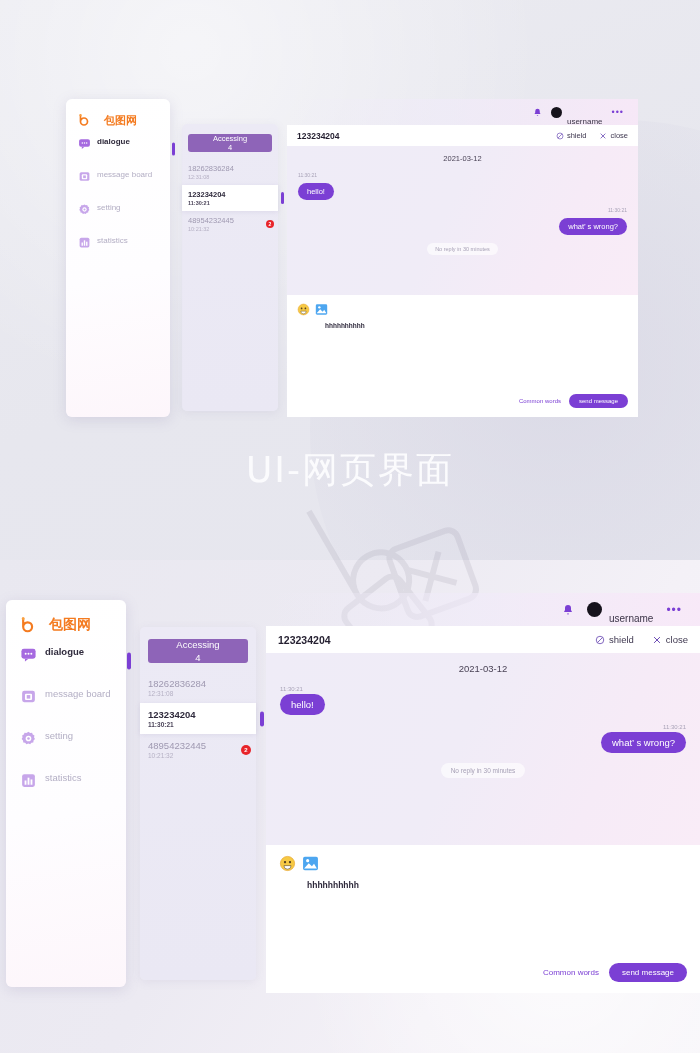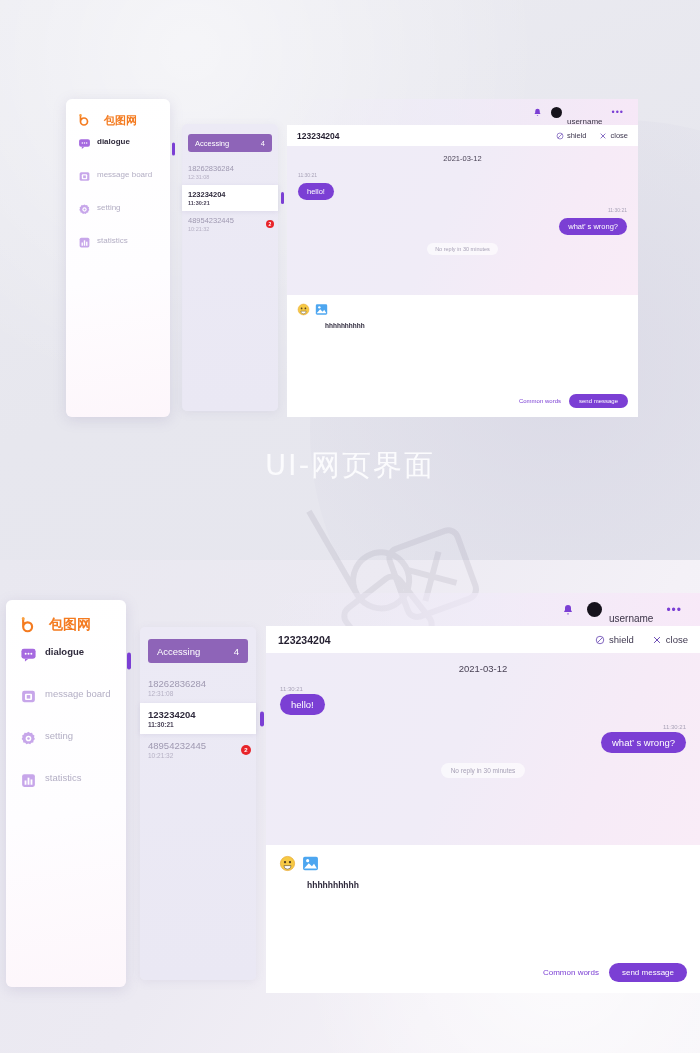--- a/index.html
+++ b/index.html
@@ -36,21 +36,21 @@
   .bg-bottom-glow {
     position: absolute; right: -120px; top: 140px; width: 520px; height: 520px;
     border-radius: 50%;
     background: radial-gradient(circle, rgba(255,255,255,.7), rgba(255,255,255,0) 70%);
   }
 
   
   .wm-title {
     position: absolute; left: 0; top: 446px; width: 700px;
     text-align: center;
-    font-size: 29px; letter-spacing: 2px;
+    font-size: 36px; letter-spacing: 2px;
     color: #fbfbfd; font-weight: 400;
     font-family: "DejaVu Sans", "Liberation Sans", sans-serif;
     user-select: none;
   }
   .wm-logo {
     position: absolute; left: 285px; top: 455px;
     width: 200px; height: 200px;
     opacity: .16;
     transform: rotate(-30deg);
     user-select: none;
@@ -112,20 +112,21 @@
     background: linear-gradient(180deg, #eceaf5 0%, #eae8f4 100%);
     border-radius: 5px;
     box-shadow: 0 2px 10px rgba(120,110,160,.10);
     flex: 0 0 auto;
   }
   .accessing {
     background: #8e64b8;
     color: #fff;
     display: flex; align-items: center; justify-content: space-between;
     border-radius: 3px;
+    flex-direction: column;
   }
   .conv {
     position: relative;
     cursor: pointer;
   }
   .conv-name { color: #9f99b1; }
   .conv-time { color: #b5b0c4; }
   .conv.selected {
     background: #fff;
     box-shadow: 0 1px 5px rgba(120,110,160,.13);

